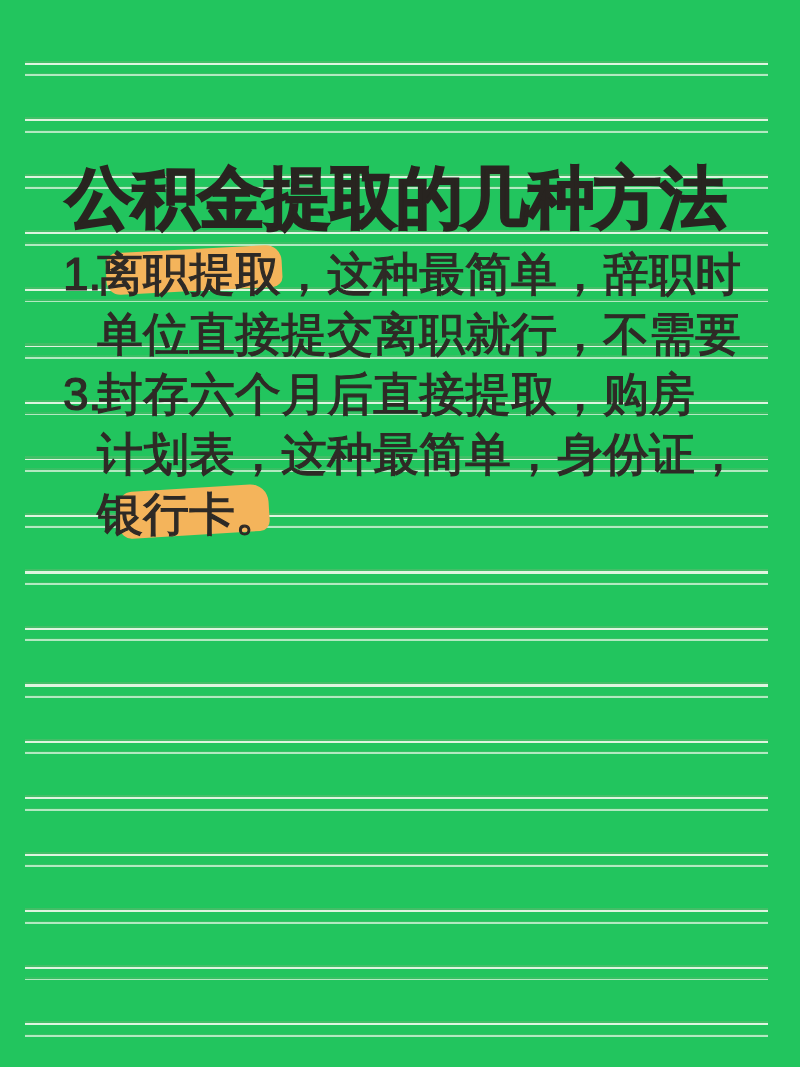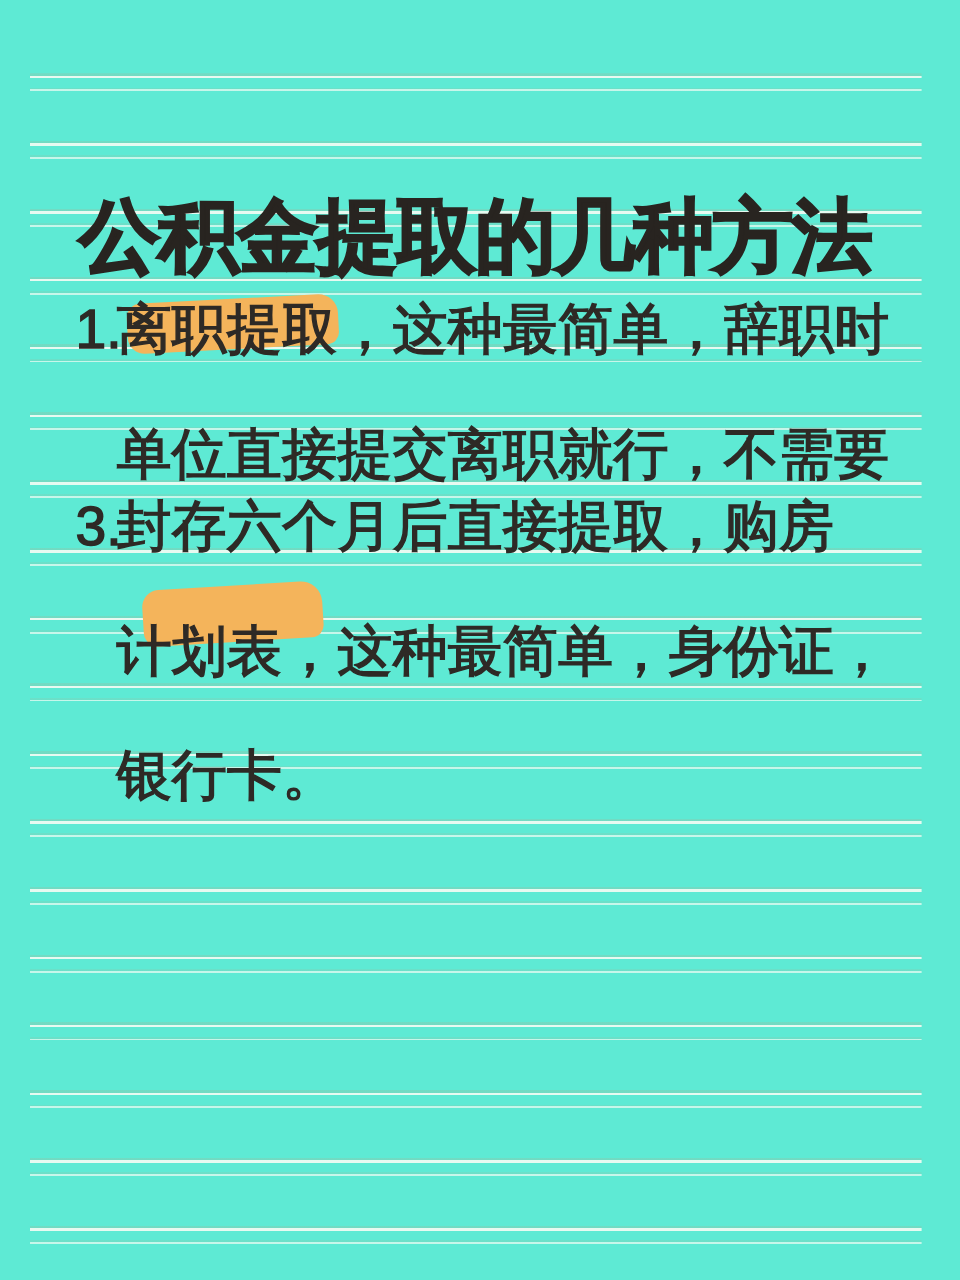--- a/index.html
+++ b/index.html
@@ -6,21 +6,21 @@
     margin: 0;
     padding: 0;
     background: #d8d2c4;
     font-family: "Liberation Sans", "DejaVu Sans", sans-serif;
   }
   .page {
     position: relative;
     width: 800px;
     height: 1067px;
     margin: 0 auto;
-    background: #5eead4;
+    background: #22c55e;
     overflow: hidden;
   }
   
   .rules {
     position: absolute;
     top: 61px;
     left: 25px;
     right: 32px;
     bottom: 0;
     background-image: repeating-linear-gradient(
@@ -58,21 +58,21 @@
     left: 63px;
     top: 244px;
     width: 706px;
     font-size: 46px;
     line-height: 60px;
     font-weight: 400;
     color: #2E2A26;
     -webkit-text-stroke: 1.2px #2E2A26;
   }
   .line { white-space: nowrap; }
-  .line.cont { padding-left: 34px; margin-top: 44px; }
+  .line.cont { padding-left: 34px; }
   .num { display: inline-block; width: 34px; }
   
   .swipe {
     position: absolute;
     background: #F4B45B;
     z-index: 0;
   }
   .swipe-1 {
     left: 106px;
     top: 249px;

